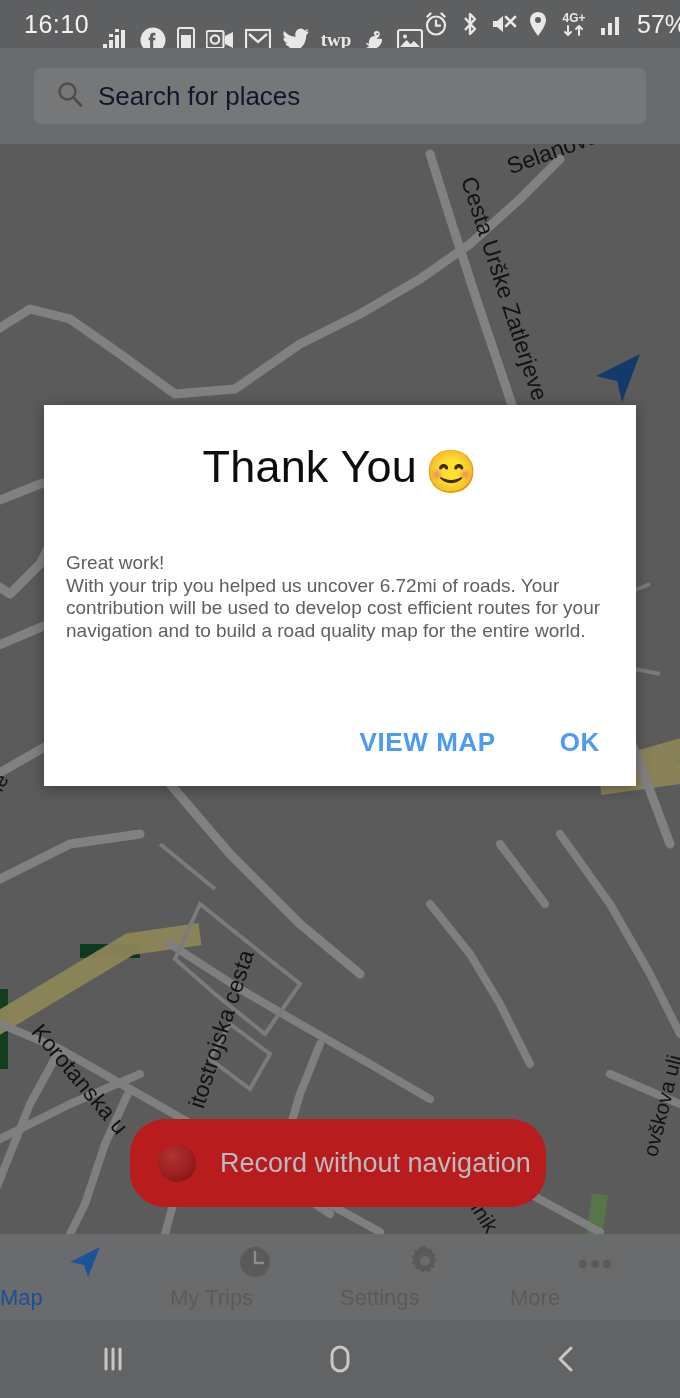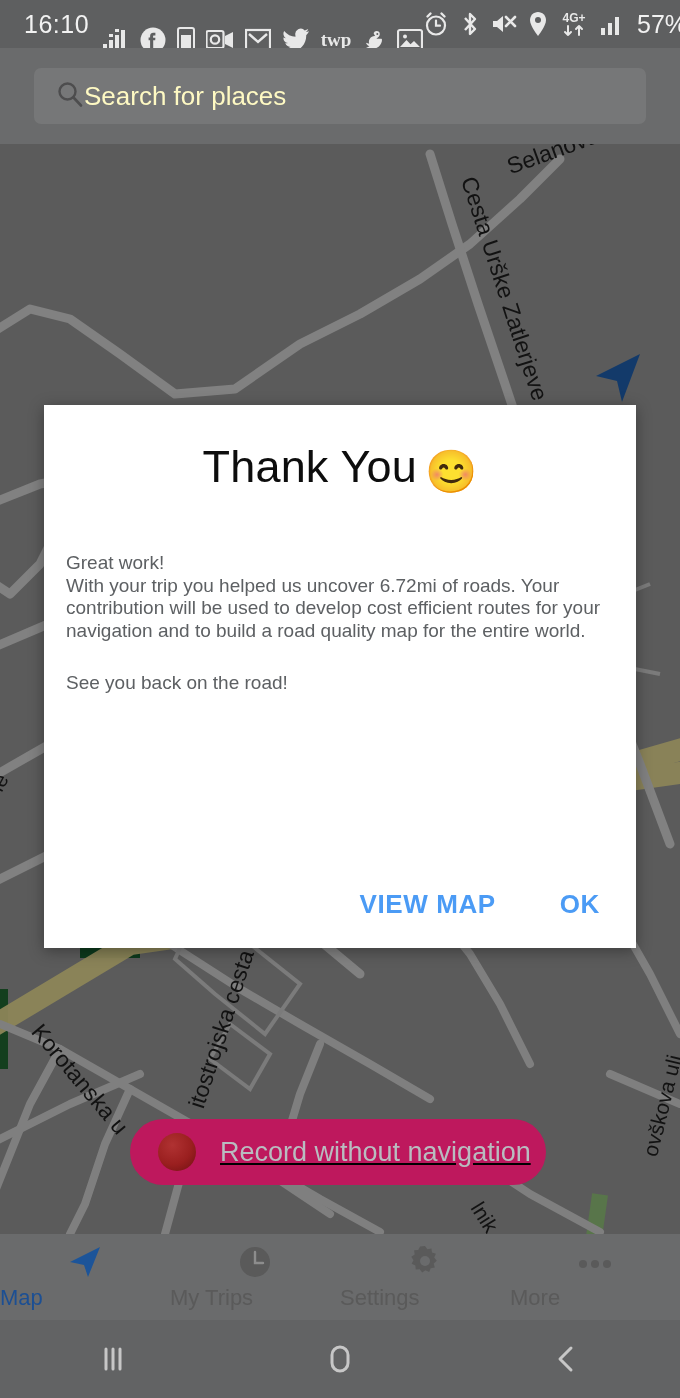--- a/index.html
+++ b/index.html
@@ -26,44 +26,44 @@
   
   .searchwrap{
     position:absolute;left:0;top:48px;width:680px;height:96px;
     background:#6a6b6c;
   }
   .searchbar{
     position:absolute;left:34px;top:20px;width:612px;height:56px;
     background:#767778;border-radius:7px;display:flex;align-items:center;
     box-sizing:border-box;padding:0 22px;
   }
-  .search-ph{color:#fef9c3;font-size:26px;}
+  .search-ph{color:#0f172a;font-size:26px;margin-left:14px;}
 
   
   .map{
     position:absolute;left:0;top:144px;width:680px;height:1090px;
     background:#808080;overflow:hidden;
   }
   .map-dim{position:absolute;inset:0;background:rgba(0,0,0,0.30);pointer-events:none;z-index:5;}
   .map svg{position:absolute;left:0;top:0;}
   .street{
     position:absolute;color:#1a1a1a;font-size:23px;white-space:nowrap;
     font-family:"Liberation Sans", sans-serif;
   }
   .arrow3d{position:absolute;left:592px;top:206px;z-index:3;}
   .btn3d{
     position:absolute;left:586px;top:276px;z-index:3;
     color:#1d5499;font-size:29px;font-weight:bold;letter-spacing:.5px;
   }
 
   
   .recordbtn{
-    position:absolute;left:130px;top:1119px;width:416px;height:66px;
-    background:#be185d;border-radius:35px;display:flex;align-items:center;
-    box-sizing:border-box;padding-left:28px;z-index:6;text-decoration:underline;
+    position:absolute;left:130px;top:1119px;width:416px;height:88px;
+    background:#b91c1c;border-radius:35px;display:flex;align-items:center;
+    box-sizing:border-box;padding-left:28px;z-index:6;
   }
   .rec-dot{
     width:38px;height:38px;border-radius:50%;
     background:radial-gradient(circle at 38% 32%, #b03232 0%, #9a1f1f 55%, #6e1111 100%);
     flex:0 0 auto;
   }
   .rec-label{color:#b9bcc0;font-size:27px;margin-left:24px;}
 
   
   .bottomnav{
@@ -77,21 +77,21 @@
 
   
   .androidnav{
     position:absolute;left:0;top:1320px;width:680px;height:78px;
     background:#626364;display:flex;align-items:center;
   }
   .anav{flex:1;display:flex;align-items:center;justify-content:center;}
 
   
   .dialog{
-    position:absolute;left:44px;top:405px;width:592px;height:543px;
+    position:absolute;left:44px;top:405px;width:592px;height:381px;
     background:#ffffff;z-index:20;box-shadow:0 3px 14px rgba(0,0,0,.35);
     box-sizing:border-box;
   }
   .dlg-title{
     text-align:center;color:#0d0d0d;font-size:45px;
     margin-top:36px;letter-spacing:.2px;
   }
   .dlg-title .emoji{font-size:42px;margin-left:8px;vertical-align:-4px;}
   .dlg-body{
     margin-top:56px;padding:0 22px;text-align:left;
@@ -376,21 +376,20 @@
   </div>
 
   <div class="dialog">
     <div class="dlg-title">
       <span>Thank You</span><span class="emoji">😊</span>
     </div>
     <div class="dlg-body">
       <p>Great work!</p>
       <p>With your trip you helped us uncover 6.72mi of roads. Your contribution will be used to develop cost efficient routes for your navigation and to build a road quality map for the entire world.</p>
       <div class="gap"></div>
-      <p>See you back on the road!</p>
     </div>
     <div class="dlg-actions">
       <button class="dlg-btn">VIEW MAP</button>
       <button class="dlg-btn">OK</button>
     </div>
   </div>
 
 </div>
 
 </body></html>

